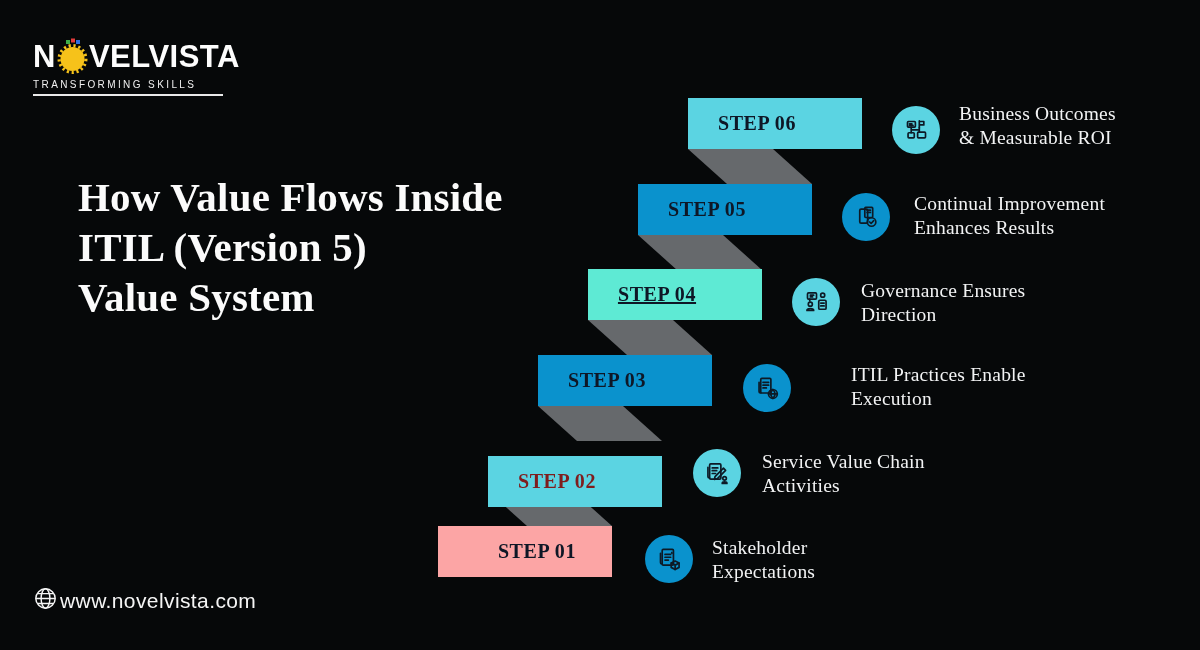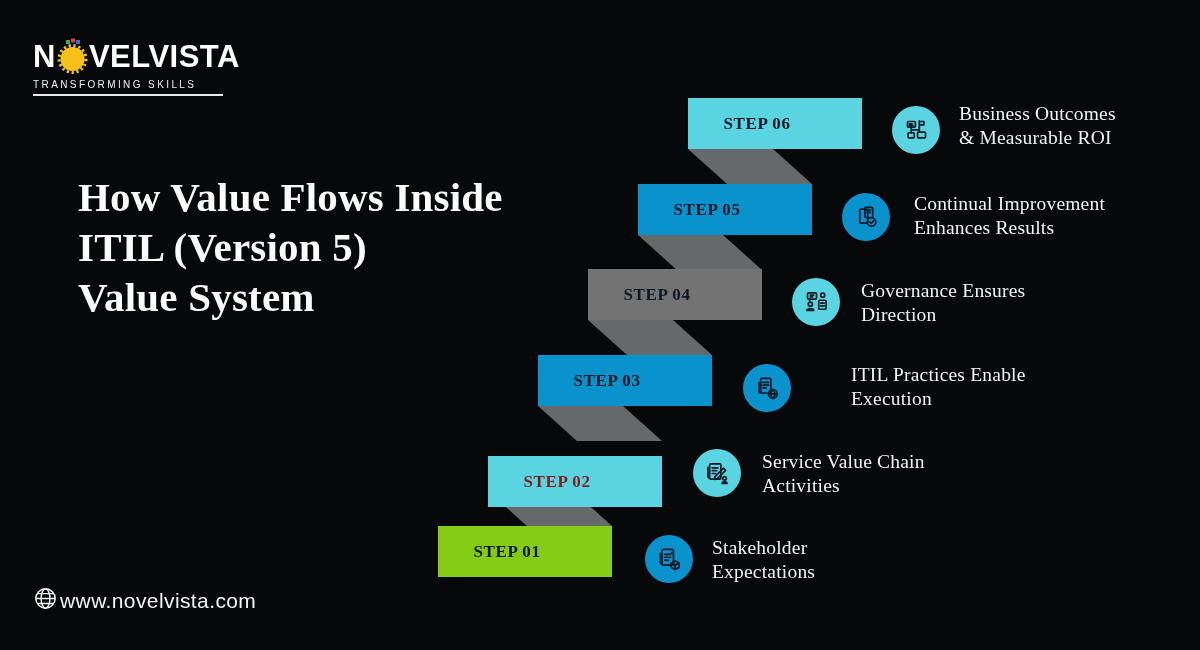--- a/index.html
+++ b/index.html
@@ -17,21 +17,21 @@
   .brand-tagline{margin-top:4px;color:#f0f0f0;
     font-family:"Liberation Sans","DejaVu Sans",sans-serif;
     font-size:10px;letter-spacing:2.4px;font-weight:500;}
   .brand-rule{width:190px;height:2px;background:#e9e9e9;margin-top:4px;}
   
   .headline{position:absolute;left:78px;top:172px;color:#fbfbfb;
     font-weight:bold;font-size:41px;line-height:50px;letter-spacing:.2px;}
   
   .step-box{position:absolute;width:174px;height:51px;display:flex;
     align-items:center;justify-content:center;padding-right:36px;box-sizing:border-box;
-    font-weight:bold;font-size:17px;letter-spacing:.6px;color:#0e1726;z-index:2;}
+    font-weight:bold;font-size:20px;letter-spacing:.6px;color:#0e1726;z-index:2;}
   .fold{position:absolute;width:124px;height:35px;background:#66696c;z-index:1;
     clip-path:polygon(0 0,85px 0,124px 35px,39px 35px);}
   .b6{left:688px;top:98px;}  .b5{left:638px;top:184px;}
   .b4{left:588px;top:269px;} .b3{left:538px;top:355px;}
   .b2{left:488px;top:441px;} .b1{left:438px;top:526px;}
   .f65{left:688px;top:149px;} .f54{left:638px;top:235px;}
   .f43{left:588px;top:320px;} .f32{left:538px;top:406px;}
   .f21{left:488px;top:491px;}
   
   .badge{position:absolute;width:48px;height:48px;border-radius:50%;
@@ -87,30 +87,30 @@
   <div class="fold f43" style="background: rgb(102, 105, 108);"></div>
   <div class="fold f32" style="background: rgb(102, 105, 108);"></div>
   <div class="fold f21" style="background: rgb(102, 105, 108);"></div>
 
   <div class="step-box b6" style="background: rgb(91, 212, 226); color: rgb(14, 23, 38);">
       <span>STEP 06</span>
     </div>
   <div class="step-box b5" style="background: rgb(10, 146, 205); color: rgb(14, 23, 38);">
       <span>STEP 05</span>
     </div>
-  <div class="step-box b4" style="background: #737373; color: rgb(14, 23, 38);">
+  <div class="step-box b4" style="background: #5eead4; color: rgb(14, 23, 38); text-decoration: underline;">
       <span>STEP 04</span>
     </div>
   <div class="step-box b3" style="background: rgb(10, 146, 205); color: rgb(14, 23, 38); align-items: center;">
       <span>STEP 03</span>
     </div>
   <div class="step-box b2" style="background: rgb(91, 212, 226); color: #7f1d1d; margin-top: 15px;">
       <span>STEP 02</span>
     </div>
-  <div class="step-box b1" style="background: #84cc16; color: rgb(14, 23, 38);">
+  <div class="step-box b1" style="background: #fca5a5; color: rgb(14, 23, 38); justify-content: flex-end;">
       <span>STEP 01</span>
     </div>
 
   <div class="badge c6" style="background: rgb(91, 212, 226);">
     <svg viewBox="0 0 24 24">
       <rect x="4" y="4" width="7" height="5" rx="0.8"></rect>
         <path d="M5.7 6h2.2M5.7 7.5h3.2"></path>
       <path d="M14.5 3.5v6M14.5 4h4v3h-4"></path>
       <rect x="4.5" y="14" width="5.5" height="4.5" rx="0.8"></rect>
       <rect x="13" y="13.5" width="7" height="5" rx="0.8"></rect>

